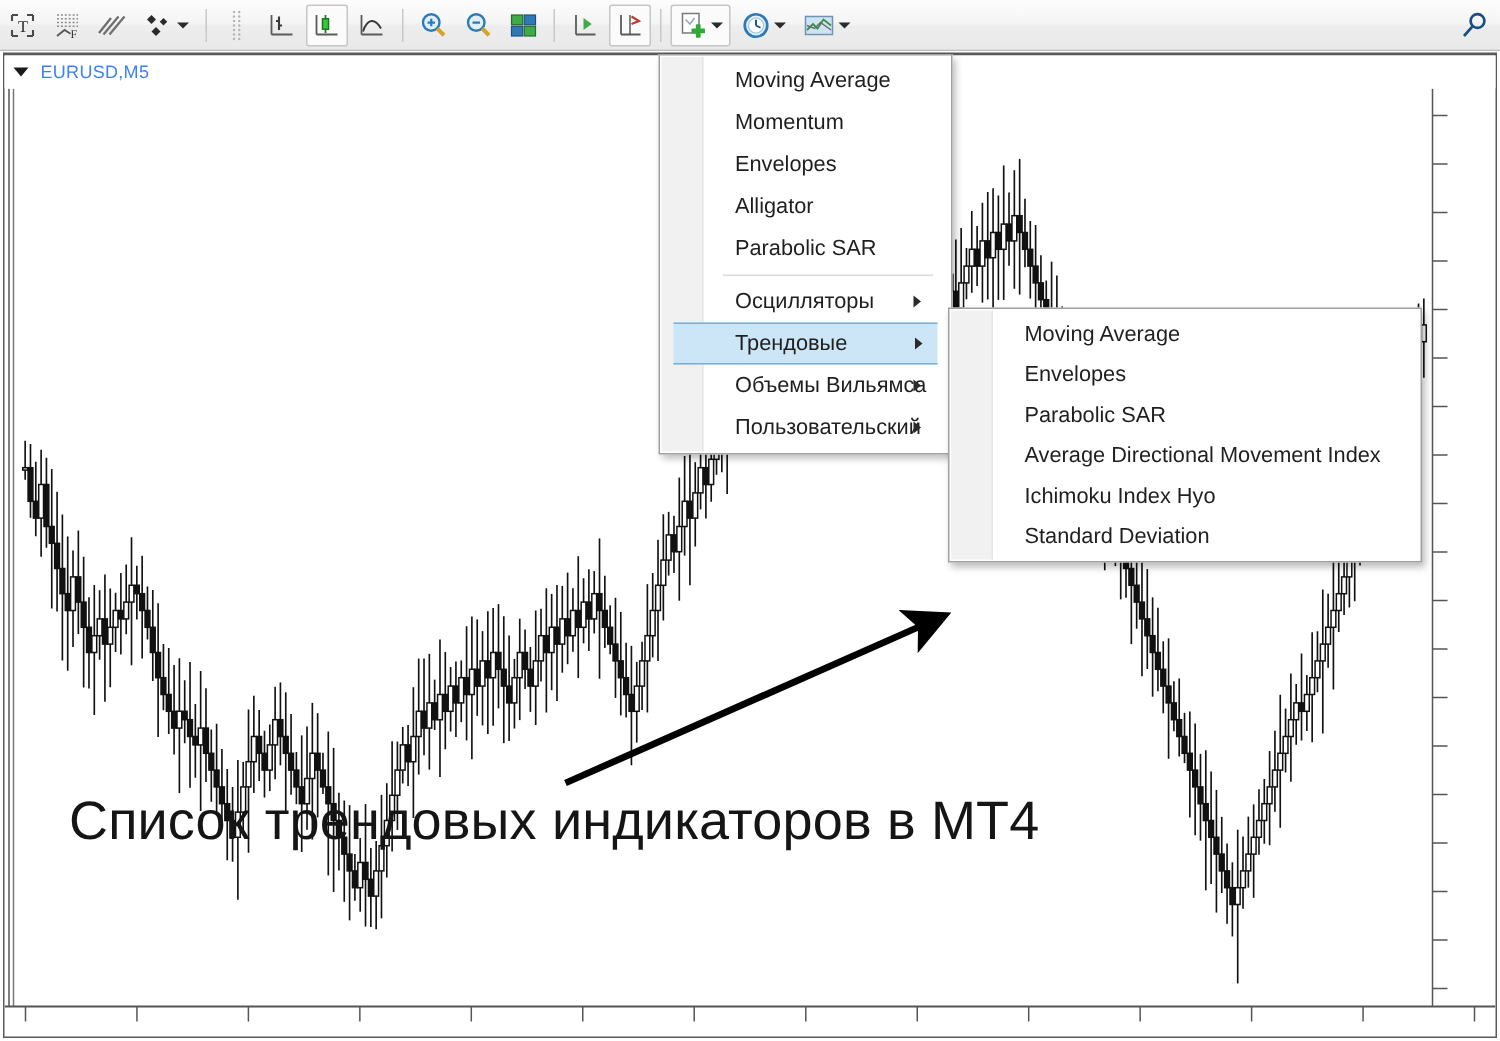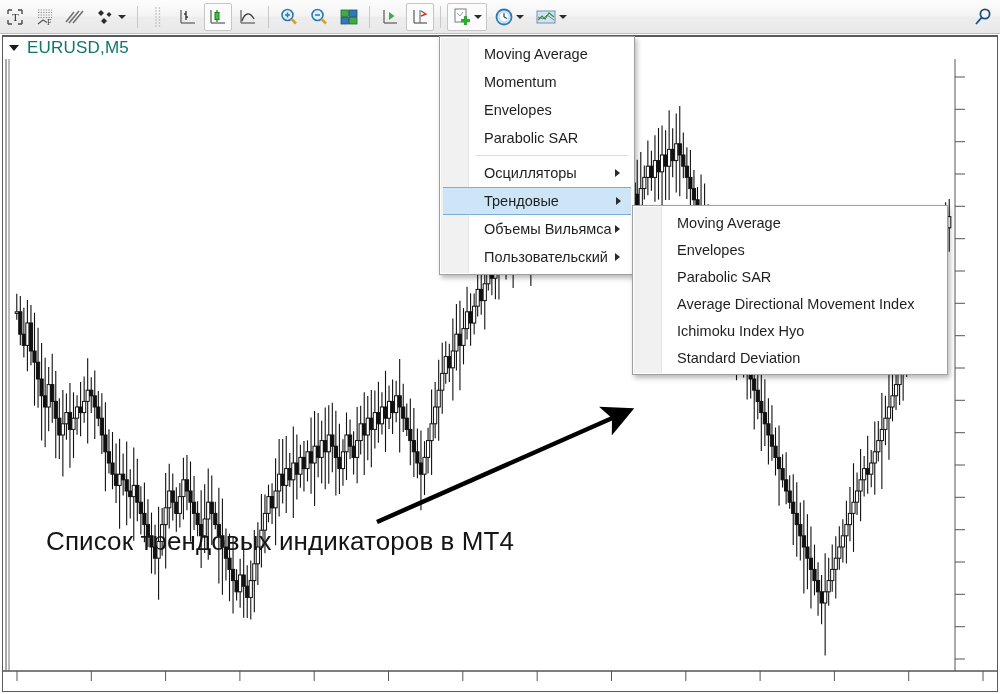--- a/index.html
+++ b/index.html
@@ -66,47 +66,47 @@
     background: #ffffff;
   }
   #chart-titlebar .tri {
     width: 0; height: 0;
     border-left: 5px solid transparent;
     border-right: 5px solid transparent;
     border-top: 6px solid #1a1a1a;
     margin-right: 8px;
   }
   #chart-symbol {
-    font-size: 17px; color: #0f766e;
+    font-size: 12px; color: #3b82f6;
     letter-spacing: .2px;
   }
   #chart-canvas-wrap {
     position: absolute; left: 0; top: 22px;
     width: 100%; height: 635px;
     overflow: hidden;
   }
   #chart-svg { display: block; }
 
   
   #annotation-text {
     position: absolute;
     left: 46px; top: 526px;
-    font-size: 26px;
+    font-size: 36px;
     color: #151515;
     white-space: nowrap;
     letter-spacing: .1px;
   }
 
   
   .menu {
     position: absolute;
     background: #ffffff;
     border: 1px solid #a0a0a0;
     box-shadow: 2px 3px 5px rgba(0,0,0,.28);
-    padding: 3px 4px;
+    padding: 3px 10px;
     z-index: 50;
   }
   .menu .gutter {
     position: absolute; left: 1px; top: 1px;
     width: 28px; bottom: 1px;
     background: #f1f1f1;
     border-right: 1px solid #e6e6e6;
   }
   .menu-item {
     position: relative;
@@ -948,20 +948,23 @@
         <div class="menu-item">
           <span>Moving Average</span>
         </div>
         <div class="menu-item">
           <span>Momentum</span>
         </div>
         <div class="menu-item">
           <span>Envelopes</span>
         </div>
         <div class="menu-item">
+          <span>Alligator</span>
+        </div>
+        <div class="menu-item">
           <span>Parabolic SAR</span>
         </div>
         <div class="menu-sep"></div>
         <div class="menu-item">
           <span>Осцилляторы</span>
           <span class="arrow"></span>
         </div>
         <div class="menu-item highlight">
           <span>Трендовые</span>
           <span class="arrow"></span>

